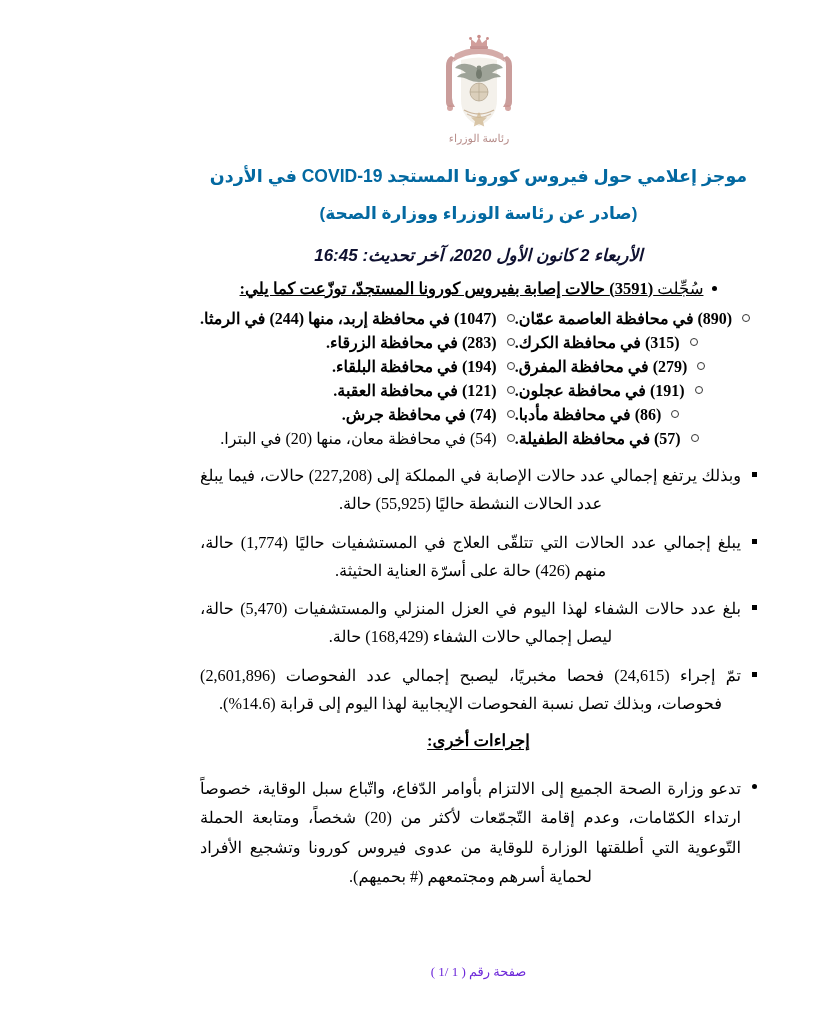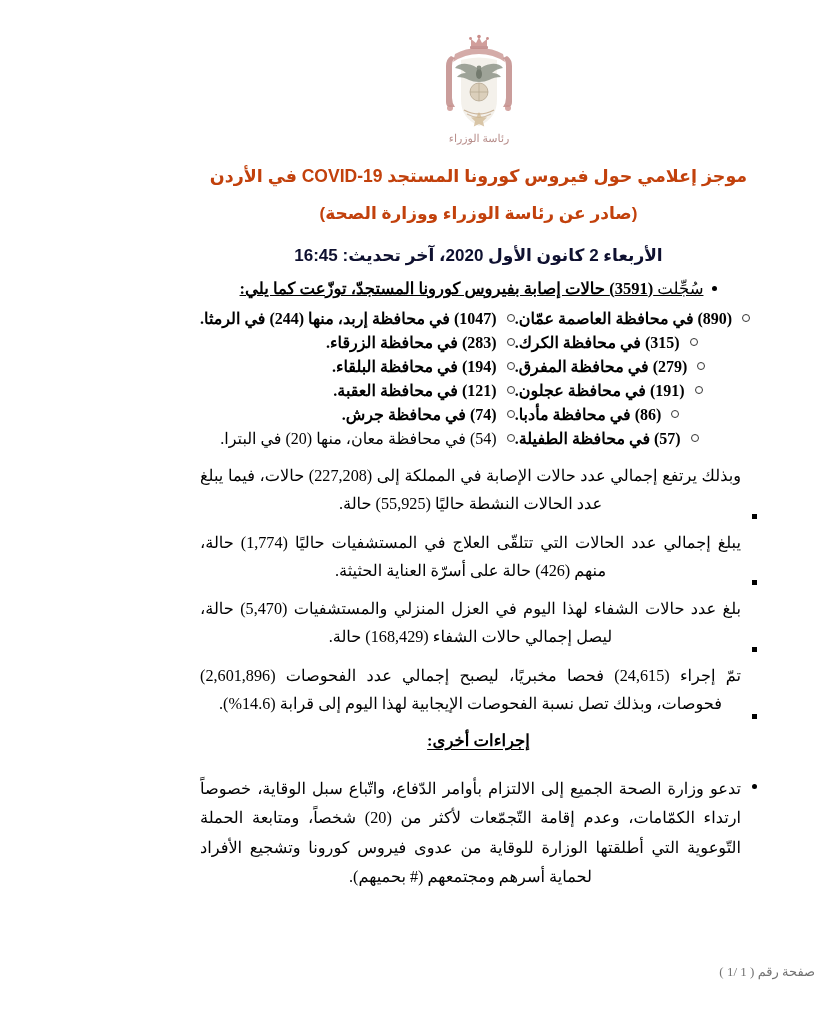--- a/index.html
+++ b/index.html
@@ -38,35 +38,36 @@
     display: block;
   }
 
   
   .doc-title,
   .doc-subtitle,
   .doc-date {
     text-align: center;
     font-weight: bold;
     font-family: "Liberation Sans", "DejaVu Sans", sans-serif;
-    color: #c2410c;
+    color: #0369a1;
     letter-spacing: 0;
   }
   .doc-title {
     font-size: 17.5px;
     margin-top: 14px;
   }
   .doc-subtitle {
     font-size: 17px;
     margin-top: 16px;
   }
   .doc-date {
     font-size: 17px;
     margin-top: 21px;
     color: #0f1130;
+    font-style: italic;
   }
 
   
   .section-head {
     font-family: "Liberation Serif", "DejaVu Serif", serif;
     font-size: 16.5px;
     font-weight: bold;
     text-decoration: underline;
     text-underline-offset: 3px;
     margin-top: 16px;
@@ -125,21 +126,21 @@
     margin-bottom: 3px;
   }
 
   
   .facts {
     margin-top: 13px;
   }
   .fact {
     display: flex;
     flex-direction: row;
-    align-items: flex-end;
+    align-items: flex-start;
     margin-bottom: 11px;
   }
   .sq {
     flex: 0 0 auto;
     width: 5px;
     height: 5px;
     background: #000;
     margin-top: 9px;
     margin-left: 11px;
   }
@@ -174,22 +175,23 @@
     text-align: justify;
     text-align-last: center;
   }
 
   
   .footer {
     position: absolute;
     bottom: 44px;
     left: 0;
     right: 0;
+    text-align: center;
     font-size: 13px;
-    color: #737373;
+    color: #6d28d9;
     font-family: "Liberation Serif", "DejaVu Serif", serif;
   }
 </style>
 </head>
 <body>
 
 <div class="page">
 
   <div class="emblem-wrap">
     <svg class="emblem" viewBox="0 0 96 112" aria-hidden="true">

